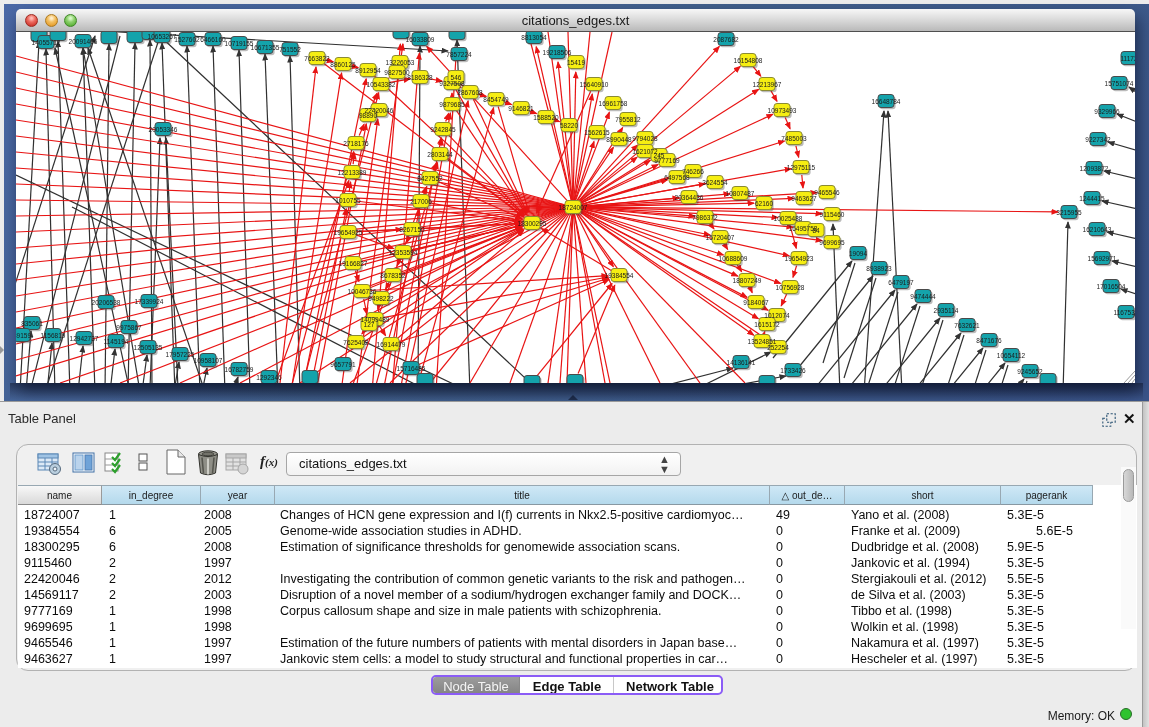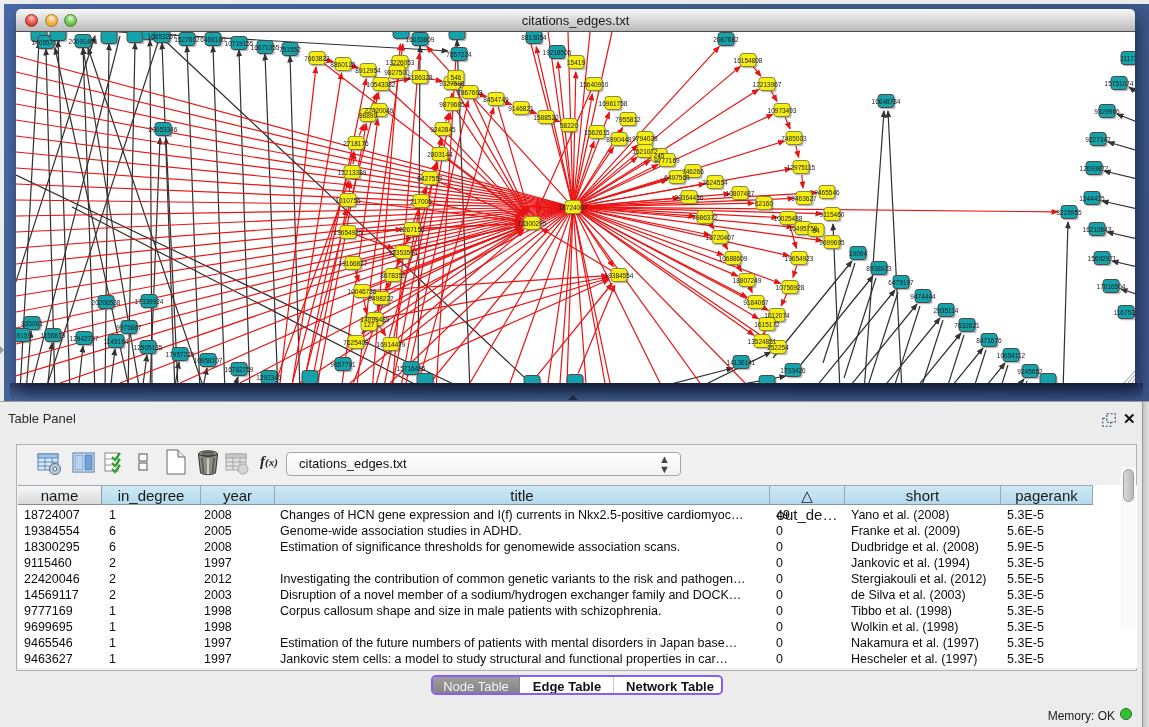--- a/index.html
+++ b/index.html
@@ -18,26 +18,26 @@
 .nt{fill:#14a3ab;stroke:#4a4a4a;stroke-width:1}
 .ny{fill:#f6ee12;stroke:#8a8a35;stroke-width:1}
 .nl{font-size:6.5px;fill:#1c1c1c;text-anchor:middle;font-family:"Liberation Sans",sans-serif}
 #lmark{position:absolute;left:0px;top:346px;width:0;height:0;border-top:4px solid transparent;border-bottom:4px solid transparent;border-left:4px solid #9a9a9a}
 #dvmark{position:absolute;left:568px;top:395px;width:0;height:0;border-left:5px solid transparent;border-right:5px solid transparent;border-bottom:5px solid #20304f}
 #shadowband{position:absolute;left:10px;top:383px;width:1133px;height:17px;background:linear-gradient(rgba(10,14,32,.46),rgba(10,14,32,0))}
 #tpanel{position:absolute;left:0;top:401px;width:1149px;height:326px;background:#ececec;border-top:1px solid #9a9a9a}
 #tphead{position:absolute;left:8px;top:9px;font-size:13px;color:#2a2a2a}
 #fltic{position:absolute;left:1102px;top:11px;width:14px;height:14px}
 #closeic{position:absolute;left:1123px;top:8px;font-size:15px;font-weight:bold;color:#111}
-#inner{position:absolute;left:16px;top:42px;width:1121px;height:227px;background:#f0f0f0;border:1px solid #b2b2b2;border-radius:0}
+#inner{position:absolute;left:16px;top:42px;width:1121px;height:227px;background:#f0f0f0;border:1px solid #b2b2b2;border-radius:12px}
 #toolbar{position:absolute;left:0;top:0;width:100%;height:41px}
 #dropdown{position:absolute;left:269px;top:7px;width:395px;height:24px;background:linear-gradient(#ffffff,#f2f2f2);border:1px solid #a6a6a6;border-radius:4px;font-size:13px;color:#111;line-height:22px;padding-left:12px}
 #ddarrows{position:absolute;right:10px;top:1px;font-size:11px;color:#444;line-height:10px}
 #tbl{position:absolute;left:1px;top:40px;width:1119px;height:183px;background:#fff;overflow:hidden}
-.hd{position:absolute;top:0;height:20px;background:linear-gradient(#cfe8f6,#b4d9ec);border-right:1px solid #98a8b2;border-top:1px solid #98a8b2;border-bottom:1px solid #8898a2;font-size:15px;color:#1a1a1a;text-align:center;line-height:19px}
+.hd{position:absolute;top:0;height:20px;background:linear-gradient(#cfe8f6,#b4d9ec);border-right:1px solid #98a8b2;border-top:1px solid #98a8b2;border-bottom:1px solid #8898a2;font-size:10px;color:#1a1a1a;text-align:center;line-height:19px}
 .hdg{background:linear-gradient(#f8f8f8,#d9d9d9);border-right:1px solid #9a9a9a;border-bottom:1px solid #8a8a8a}
 .cell{position:absolute;height:16px;font-size:12.5px;color:#0c0c0c;line-height:16px;white-space:nowrap;overflow:hidden}
 #vscroll{position:absolute;left:1104px;top:22px;width:15px;height:162px;background:#fafafa}
 #vthumb{position:absolute;left:2px;top:2px;width:11px;height:33px;background:linear-gradient(90deg,#d8d8d8,#b8b8b8);border:1px solid #9a9a9a;border-radius:6px}
 #tabs{position:absolute;left:431px;top:675px;width:292px;height:20px;background:#fff;border:2px solid #8b5cf6;border-radius:5px;overflow:hidden}
 .tab{position:absolute;top:0;height:20px;font-size:13px;font-weight:bold;text-align:center;line-height:19px;color:#111}
 #tab1{left:0;width:87px;background:linear-gradient(#9d9d9d,#7f7f7f);color:#f4f4f4;font-weight:normal;border-right:1px solid #888}
 #tab2{left:88px;width:93px;border-right:1px solid #c8c8c8}
 #tab3{left:182px;width:110px}
 #status{position:absolute;left:0;top:702px;width:1149px;height:25px;font-size:12px;color:#1a1a1a}
@@ -816,21 +816,21 @@
 <div class="cell" style="left:262px;top:22px;width:489px">Changes of HCN gene expression and I(f) currents in Nkx2.5-positive cardiomyoc…</div>
 <div class="cell" style="left:758px;top:22px;width:69px">49</div>
 <div class="cell" style="left:833px;top:22px;width:150px">Yano et al. (2008)</div>
 <div class="cell" style="left:989px;top:22px;width:86px">5.3E-5</div>
 <div class="cell" style="left:6px;top:38px;width:78px">19384554</div>
 <div class="cell" style="left:91px;top:38px;width:93px">6</div>
 <div class="cell" style="left:186px;top:38px;width:68px">2005</div>
 <div class="cell" style="left:262px;top:38px;width:489px">Genome-wide association studies in ADHD.</div>
 <div class="cell" style="left:758px;top:38px;width:69px">0</div>
 <div class="cell" style="left:833px;top:38px;width:150px">Franke et al. (2009)</div>
-<div class="cell" style="left:989px;top:38px;width:86px">5.6E-5</div>
+<div class="cell" style="left:1018px;top:38px;width:86px">5.6E-5</div>
 <div class="cell" style="left:6px;top:54px;width:78px">18300295</div>
 <div class="cell" style="left:91px;top:54px;width:93px">6</div>
 <div class="cell" style="left:186px;top:54px;width:68px">2008</div>
 <div class="cell" style="left:262px;top:54px;width:489px">Estimation of significance thresholds for genomewide association scans.</div>
 <div class="cell" style="left:758px;top:54px;width:69px">0</div>
 <div class="cell" style="left:833px;top:54px;width:150px">Dudbridge et al. (2008)</div>
 <div class="cell" style="left:989px;top:54px;width:86px">5.9E-5</div>
 <div class="cell" style="left:6px;top:70px;width:78px">9115460</div>
 <div class="cell" style="left:91px;top:70px;width:93px">2</div>
 <div class="cell" style="left:186px;top:70px;width:68px">1997</div>

